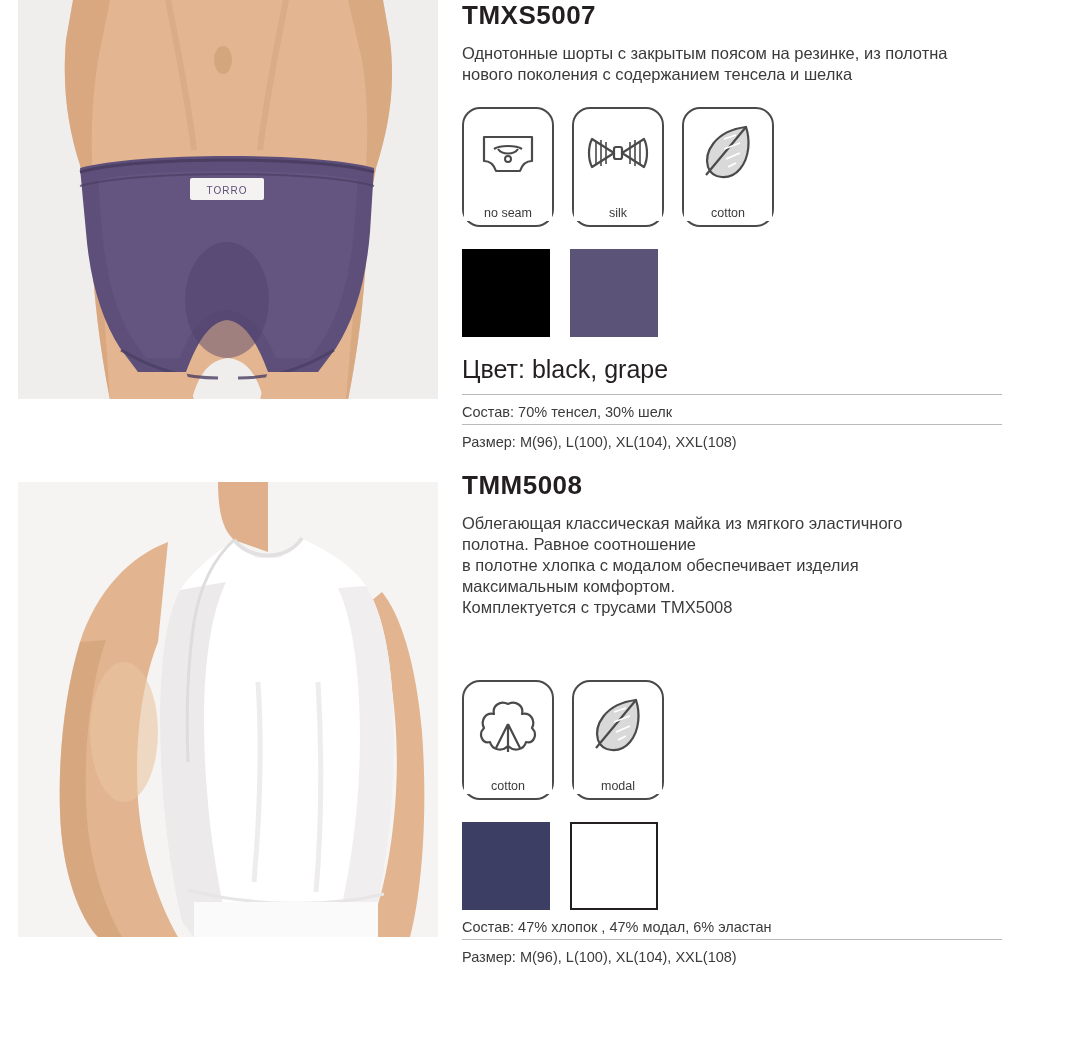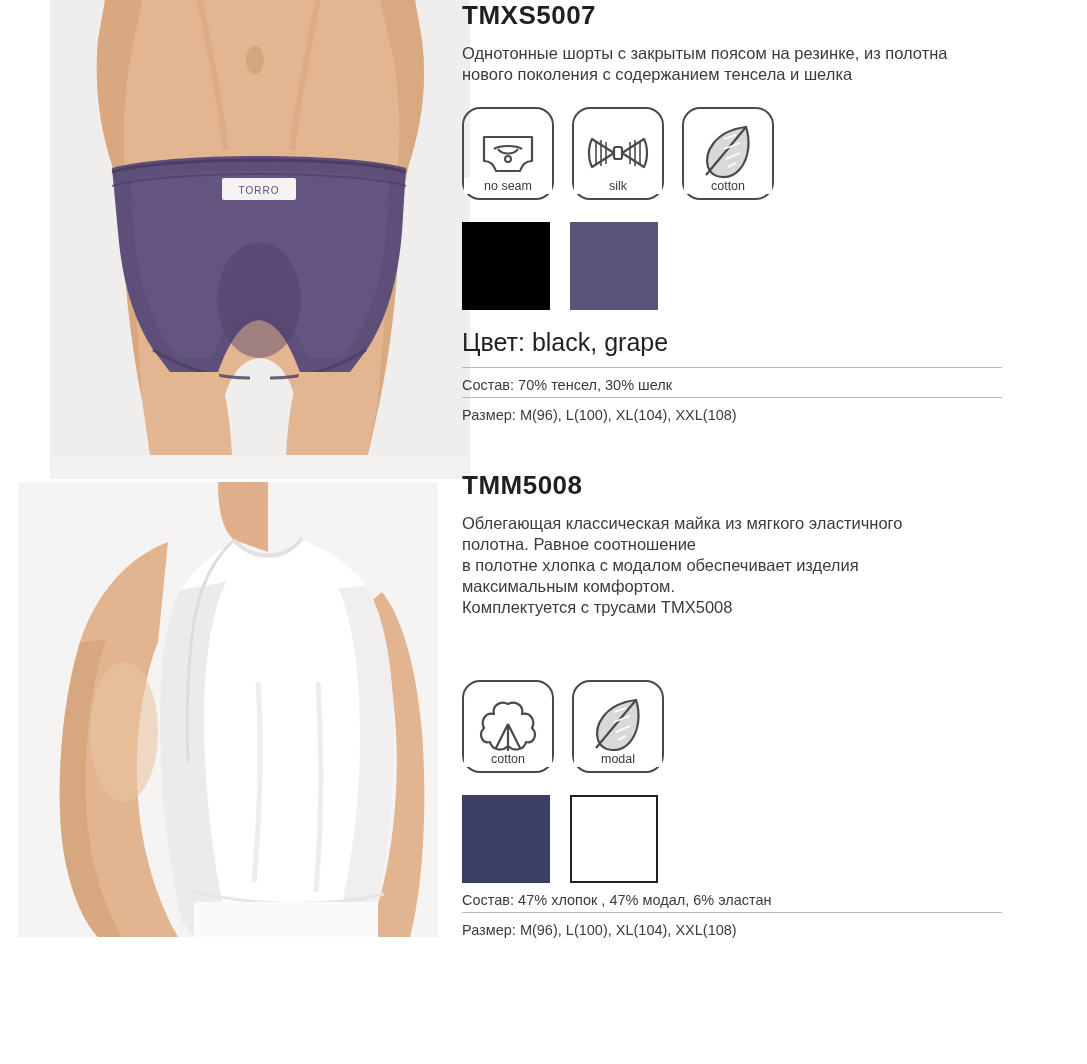--- a/index.html
+++ b/index.html
@@ -31,21 +31,21 @@
   .product-2 { top: 470px; }
 
   .photo {
     position: absolute;
     left: 18px;
     top: 0;
     width: 420px;
     overflow: hidden;
     background: #f2f1ef;
   }
-  .photo-1 { height: 479px; margin-left: 32px; }
+  .photo-1 { height: 399px; }
   .photo-2 { height: 455px; top: 12px; }
 
   .info {
     position: absolute;
     left: 462px;
     top: 0;
     width: 560px;
   }
 
   .title {
@@ -64,21 +64,21 @@
   }
 
   
   .icons {
     display: flex;
     gap: 18px;
     margin-top: 22px;
   }
   .icon-box {
     width: 92px;
-    height: 93px;
+    height: 120px;
     border: 2px solid #4a4a4a;
     border-radius: 18px;
     position: relative;
     box-sizing: border-box;
   }
   .icon-box svg { position: absolute; left: 0; top: 0; }
   .icon-label {
     position: absolute;
     bottom: 4px;
     left: 0;

